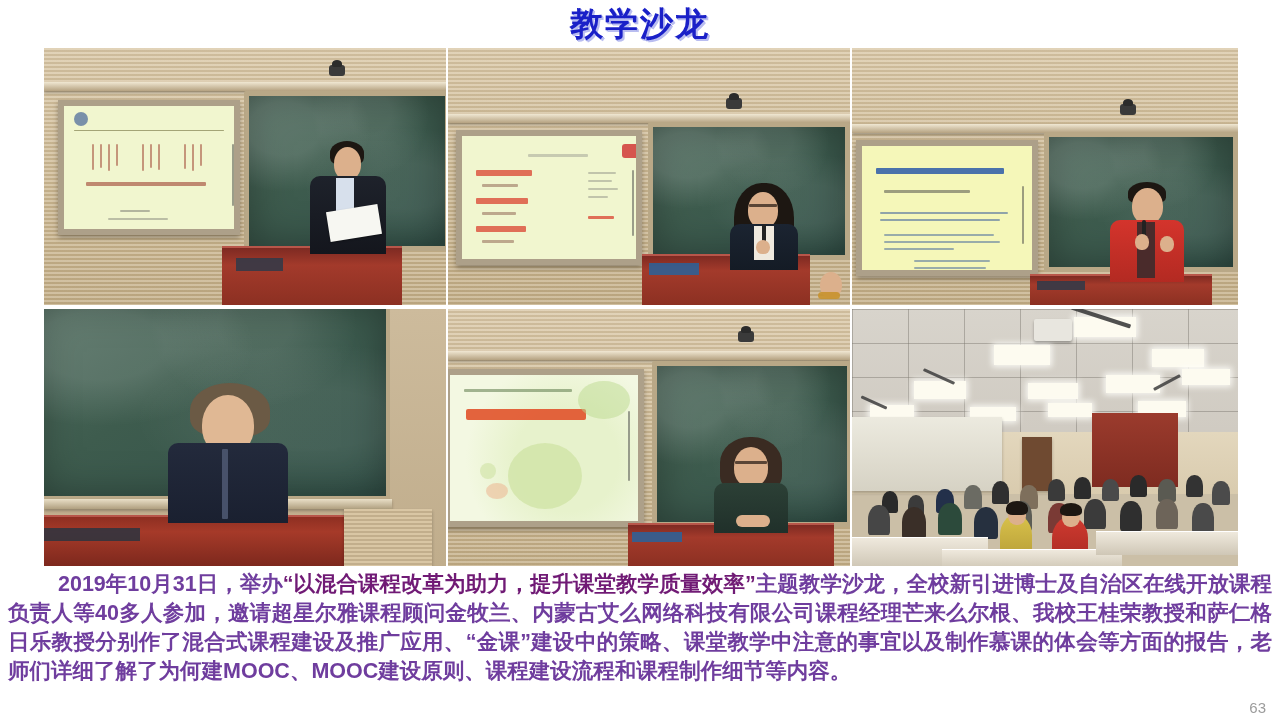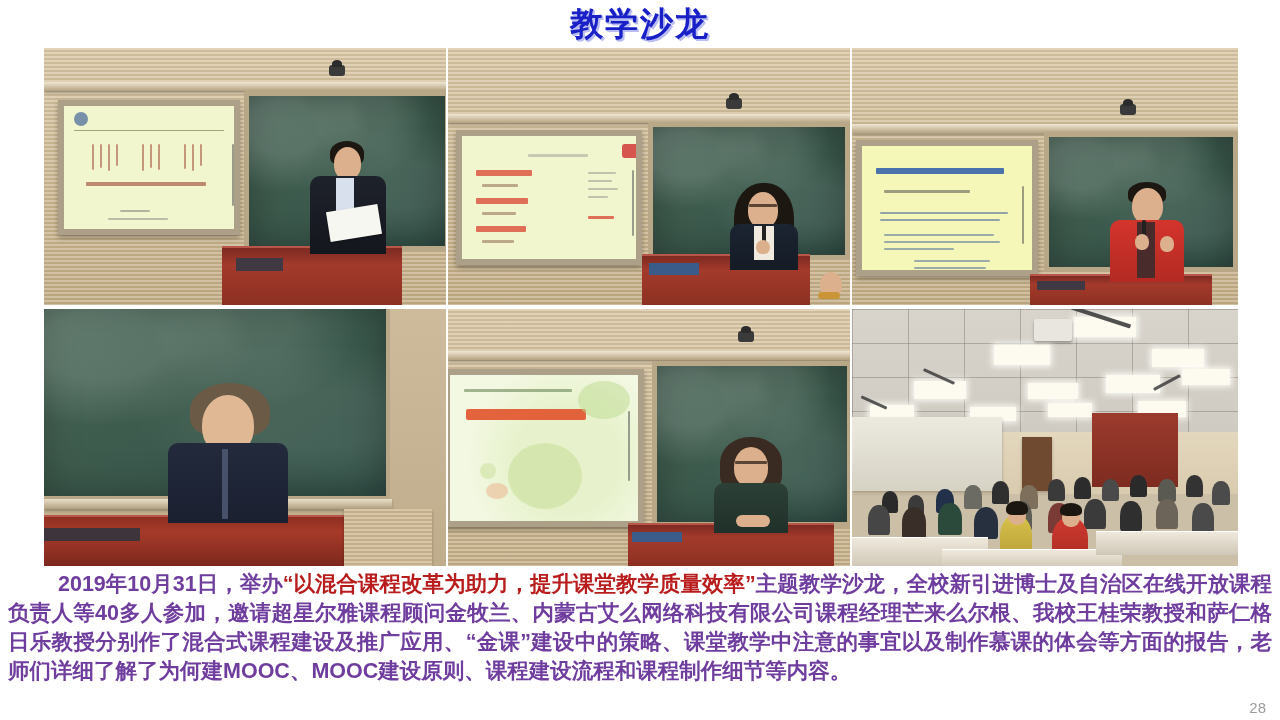--- a/index.html
+++ b/index.html
@@ -161,21 +161,21 @@
     left:8px; top:570px; width:1264px;
     font-size:21.5px;
     line-height:29px;
     font-weight:bold;
     color:#6f3d9e;
     text-align:justify;
     text-justify:inter-ideograph;
     letter-spacing:0px;
   }
   #caption .indent { display:inline-block; width:50px; }
-  #caption .hl { color:#b91c1c; }
+  #caption .hl { color:#701a75; }
 
   #page-number{
     position:absolute; right:14px; bottom:4px;
     font-size:15px; color:#9c9c9c;
   }
 </style>
 </head>
 <body>
 
 <div id="slide-title">教学沙龙</div>
@@ -395,13 +395,13 @@
     <div class="desk" style="left:90px;top:240px;width:180px;height:20px"></div>
     <div class="desk" style="left:244px;top:222px;width:150px;height:24px"></div>
   </div>
 
 </div>
 
 <div id="caption">
   <span class="indent"></span><span>2019年10月31日，举办</span><span class="hl">“以混合课程改革为助力，提升课堂教学质量效率”</span><span>主题教学沙龙，全校新引进博士及自治区在线开放课程负责人等40多人参加，邀请超星尔雅课程顾问金牧兰、内蒙古艾么网络科技有限公司课程经理芒来么尔根、我校王桂荣教授和萨仁格日乐教授分别作了混合式课程建设及推广应用、“金课”建设中的策略、课堂教学中注意的事宜以及制作慕课的体会等方面的报告，老师们详细了解了为何建MOOC、MOOC建设原则、课程建设流程和课程制作细节等内容。</span>
 </div>
 
-<div id="page-number">28</div>
+<div id="page-number">63</div>
 
 </body></html>

